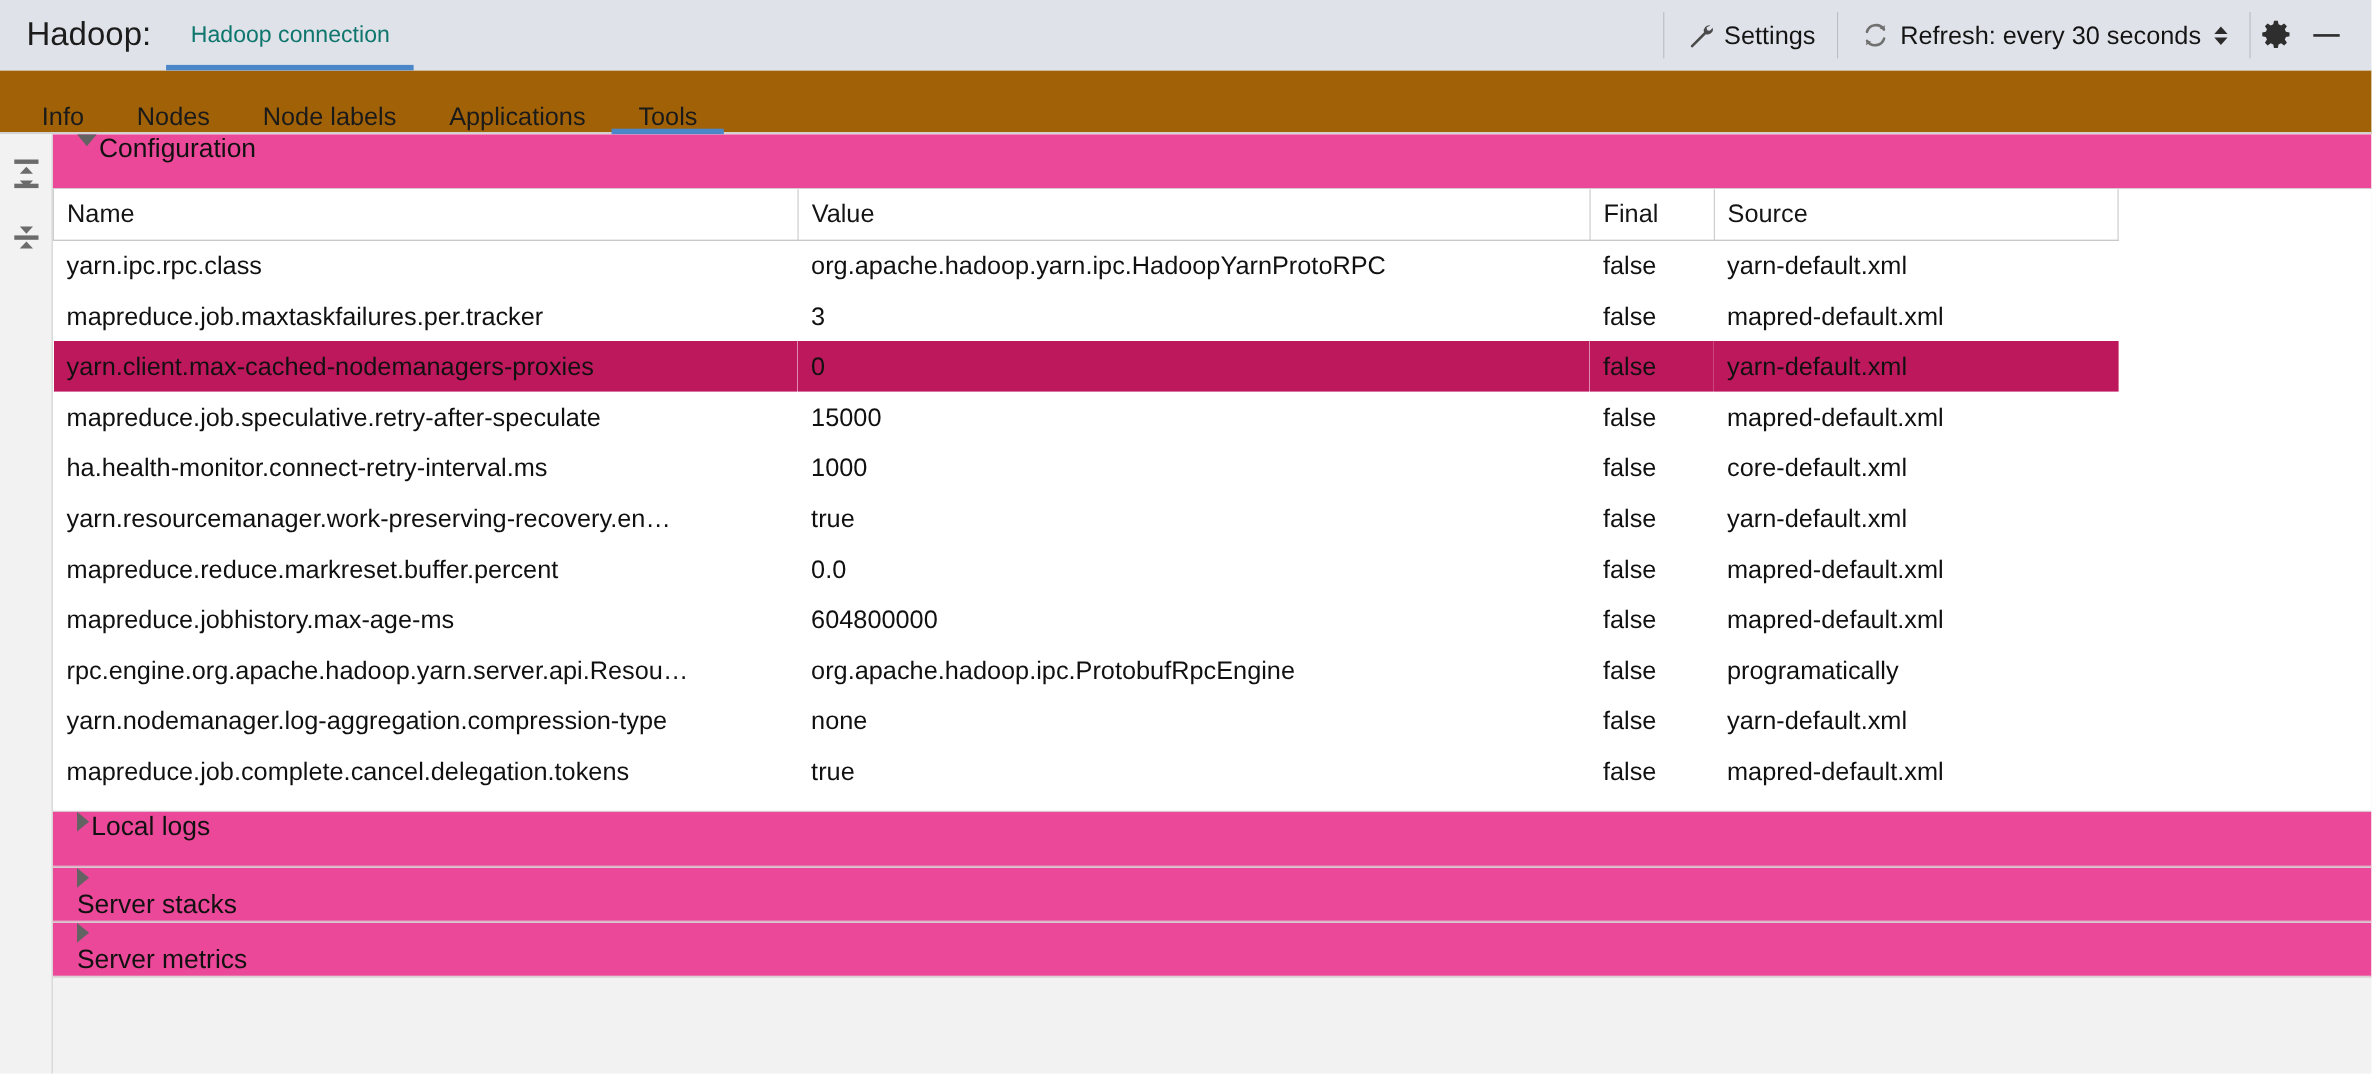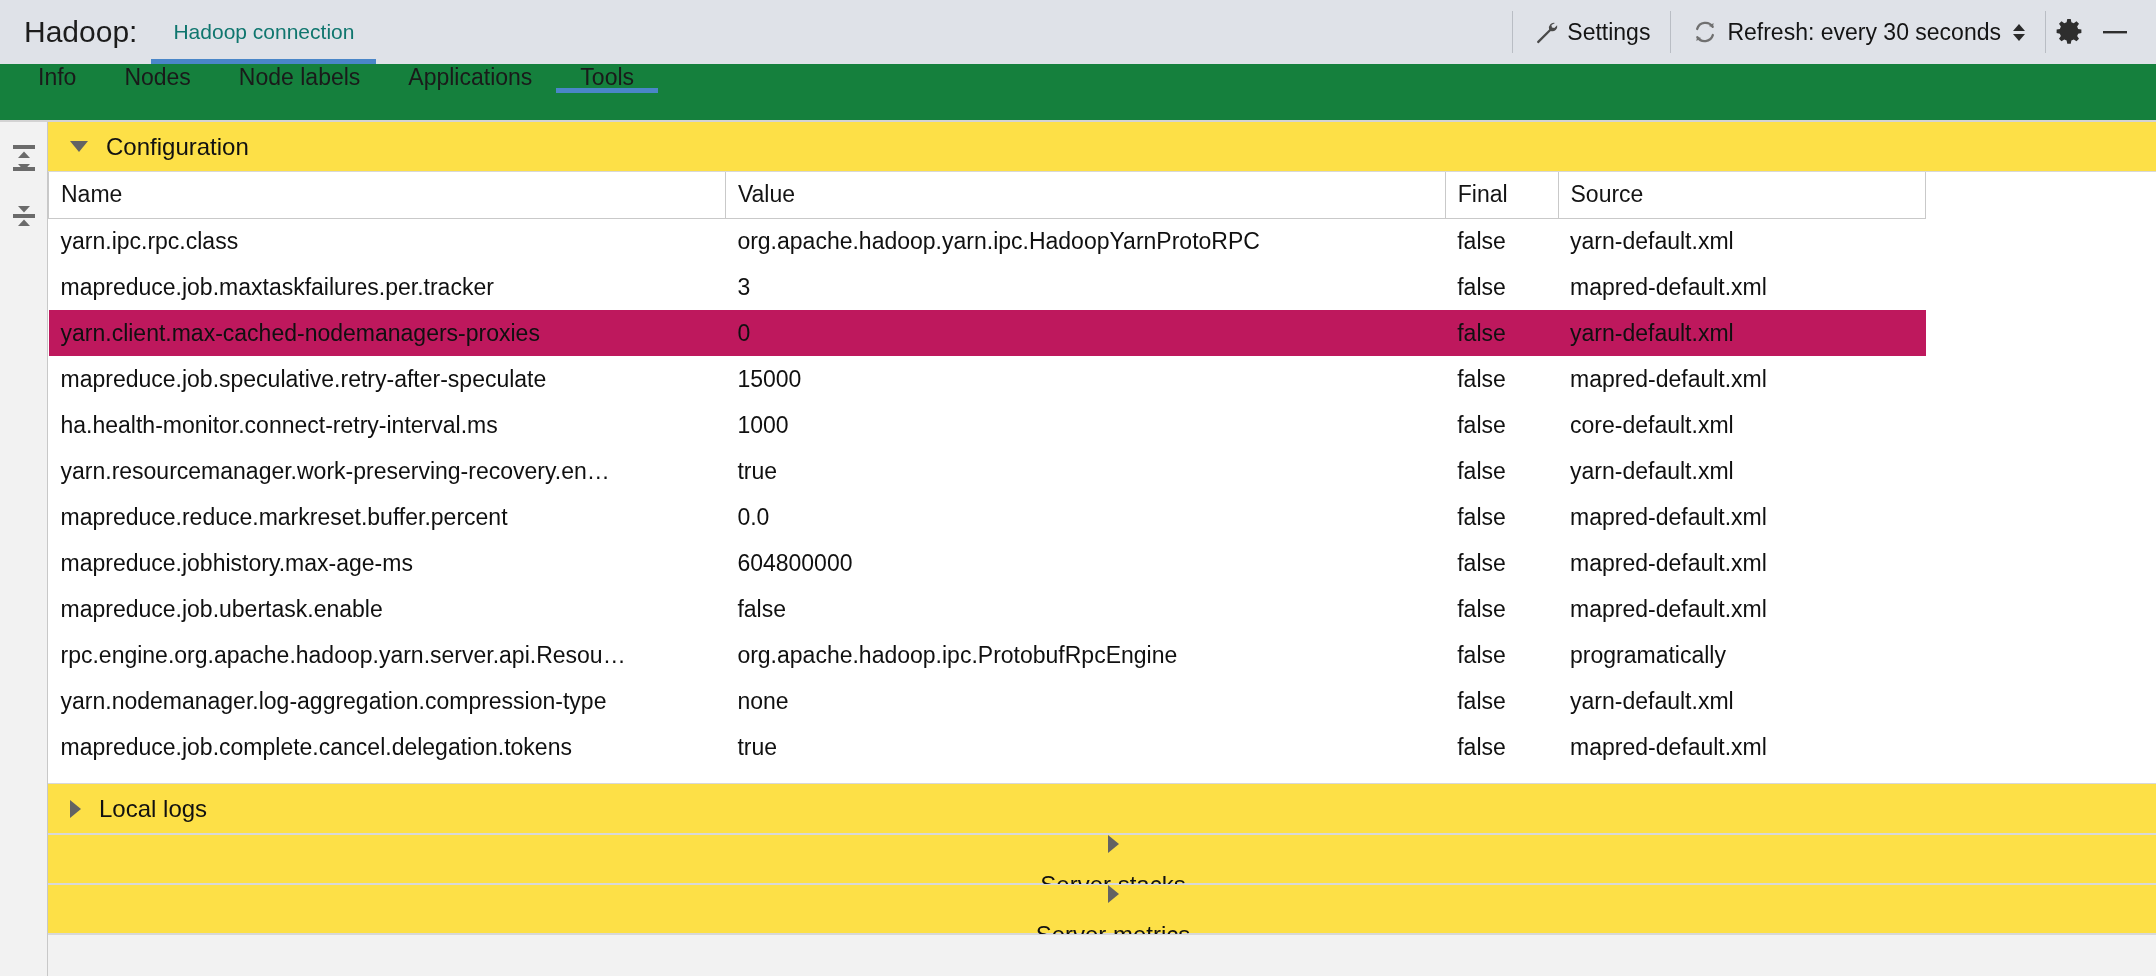--- a/index.html
+++ b/index.html
@@ -106,24 +106,24 @@
     border-left: 6px solid transparent;
     border-right: 6px solid transparent;
   }
   .spin-arrows i.up   { border-bottom: 7px solid #2b2b2b; }
   .spin-arrows i.down { border-top: 7px solid #2b2b2b; }
 
   
   .tabstrip {
     height: 58px;
     min-height: 58px;
-    background: #15803d;
+    background: #a16207;
     border-bottom: 2px solid #d3d3d3;
     display: flex;
-    align-items: flex-start;
+    align-items: flex-end;
     padding-left: 14px;
   }
   .tab {
     position: relative;
     display: flex;
     align-items: center;
     padding: 0 24px;
     font-size: 23px;
     color: #1a1a1a;
     white-space: nowrap;
@@ -171,26 +171,25 @@
     display: flex;
     flex-direction: column;
     background: #ffffff;
     overflow: hidden;
   }
 
   
   .section-head {
     height: 50px;
     min-height: 50px;
-    background: #fde047;
+    background: #ec4899;
     border-bottom: 1px solid #d8d8d8;
     display: flex;
-    align-items: center;
     padding-left: 22px;
-    gap: 18px;
+    gap: 2px;
     cursor: default;
   }
   .section-head.row-sep { border-top: 1px solid #d8d8d8; flex-direction: column; }
   .sec-title {
     font-size: 24px;
     color: #111;
     white-space: nowrap;
   }
   .tri {
     width: 0; height: 0;
@@ -437,26 +436,20 @@
               <td>false</td>
               <td>mapred-default.xml</td>
             </tr>
             <tr>
               <td>mapreduce.jobhistory.max-age-ms</td>
               <td>604800000</td>
               <td>false</td>
               <td>mapred-default.xml</td>
             </tr>
             <tr>
-              <td>mapreduce.job.ubertask.enable</td>
-              <td>false</td>
-              <td>false</td>
-              <td>mapred-default.xml</td>
-            </tr>
-            <tr>
               <td>rpc.engine.org.apache.hadoop.yarn.server.api.Resou…</td>
               <td>org.apache.hadoop.ipc.ProtobufRpcEngine</td>
               <td>false</td>
               <td>programatically</td>
             </tr>
             <tr>
               <td>yarn.nodemanager.log-aggregation.compression-type</td>
               <td>none</td>
               <td>false</td>
               <td>yarn-default.xml</td>

